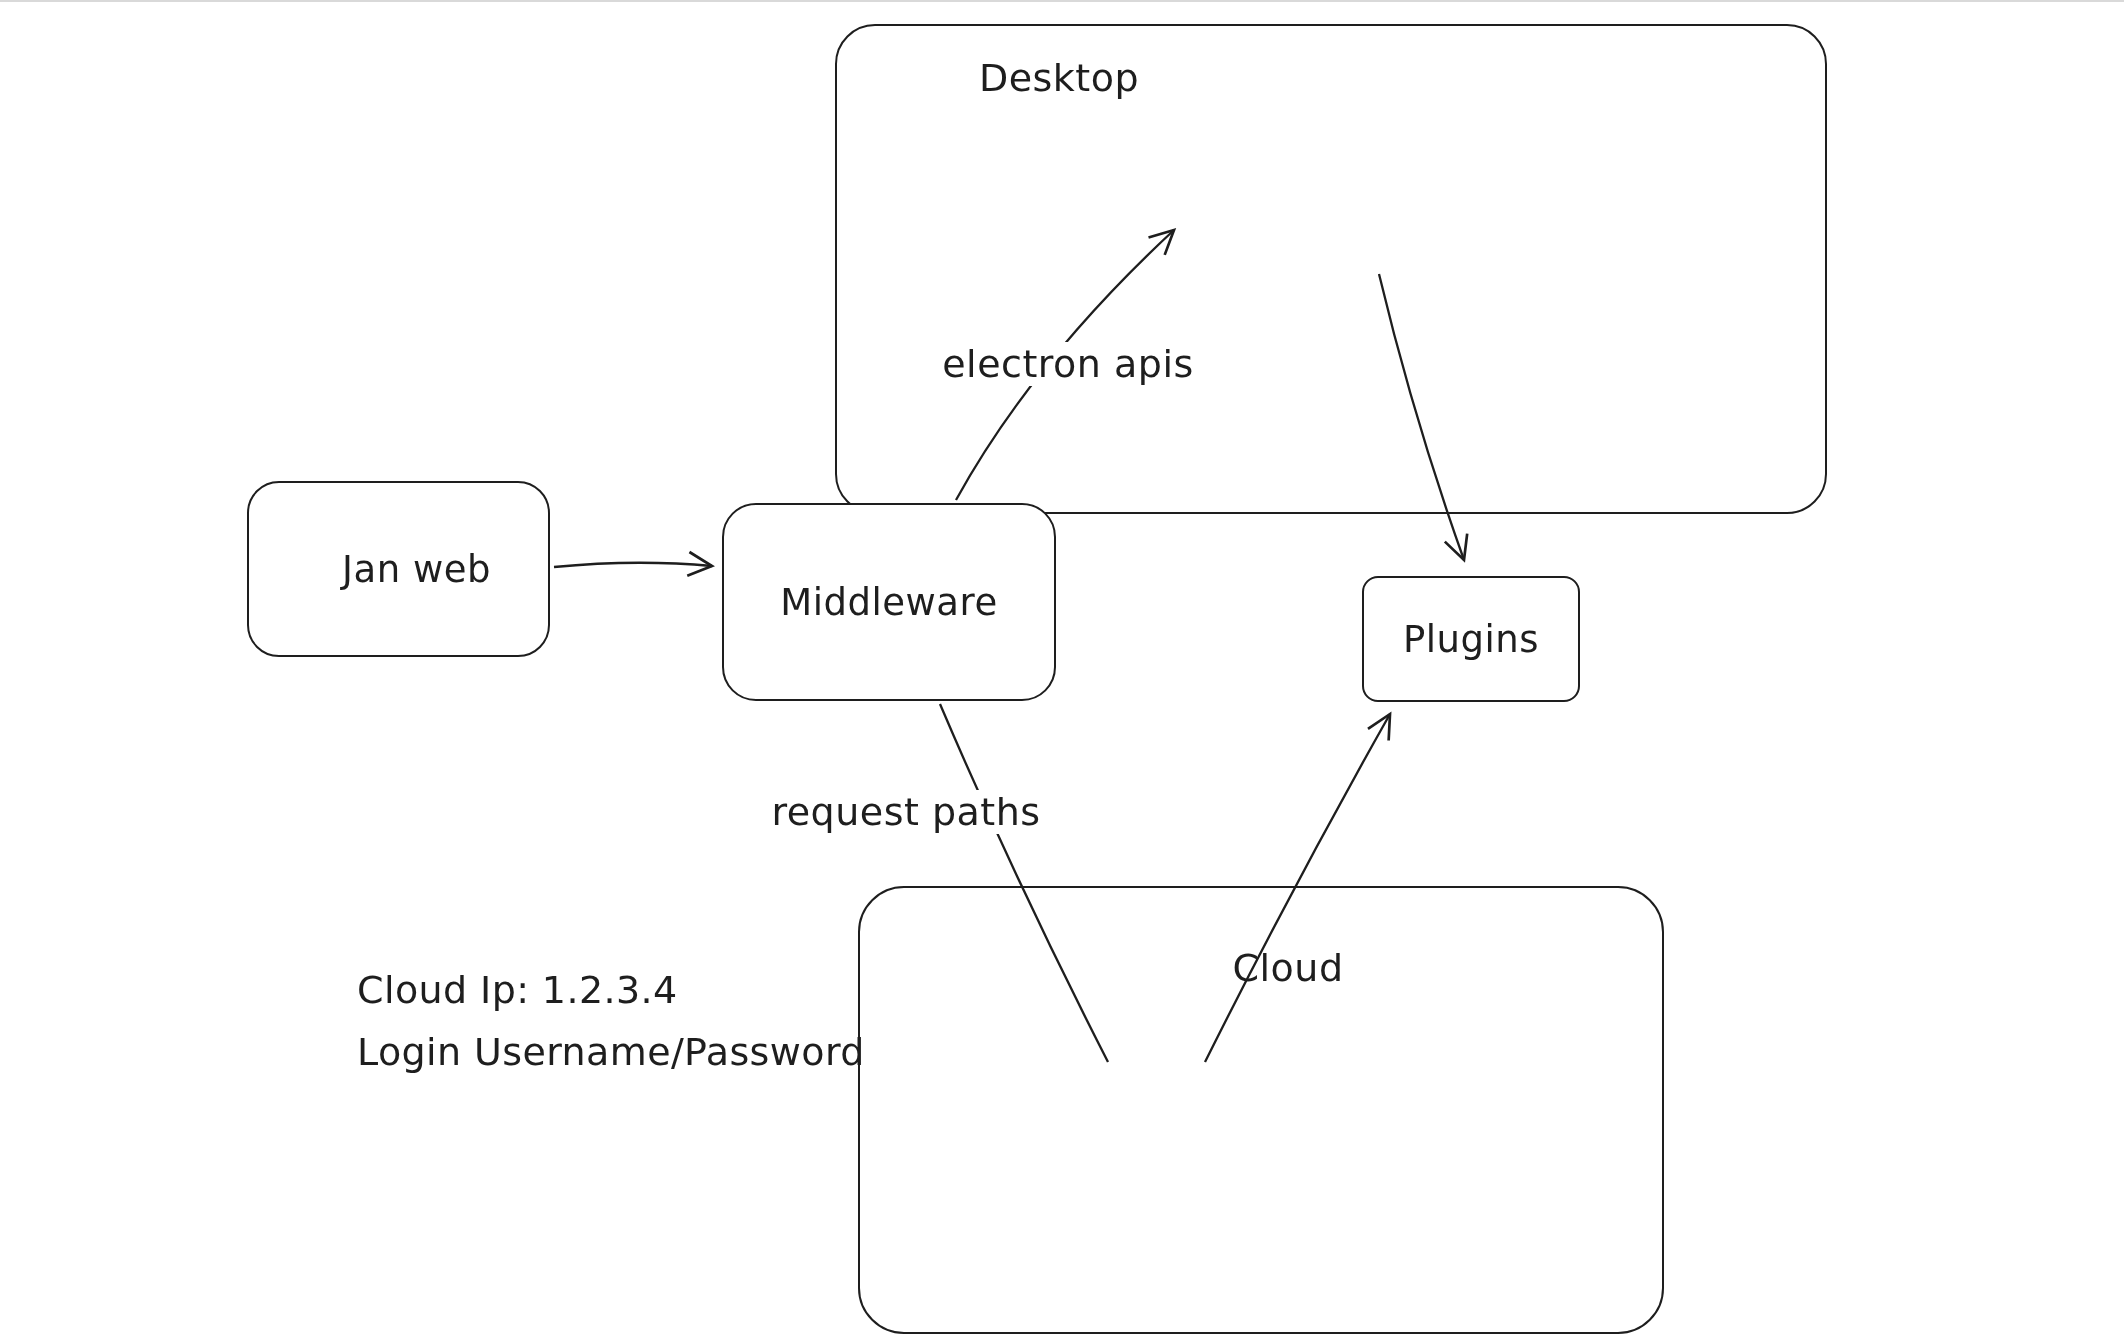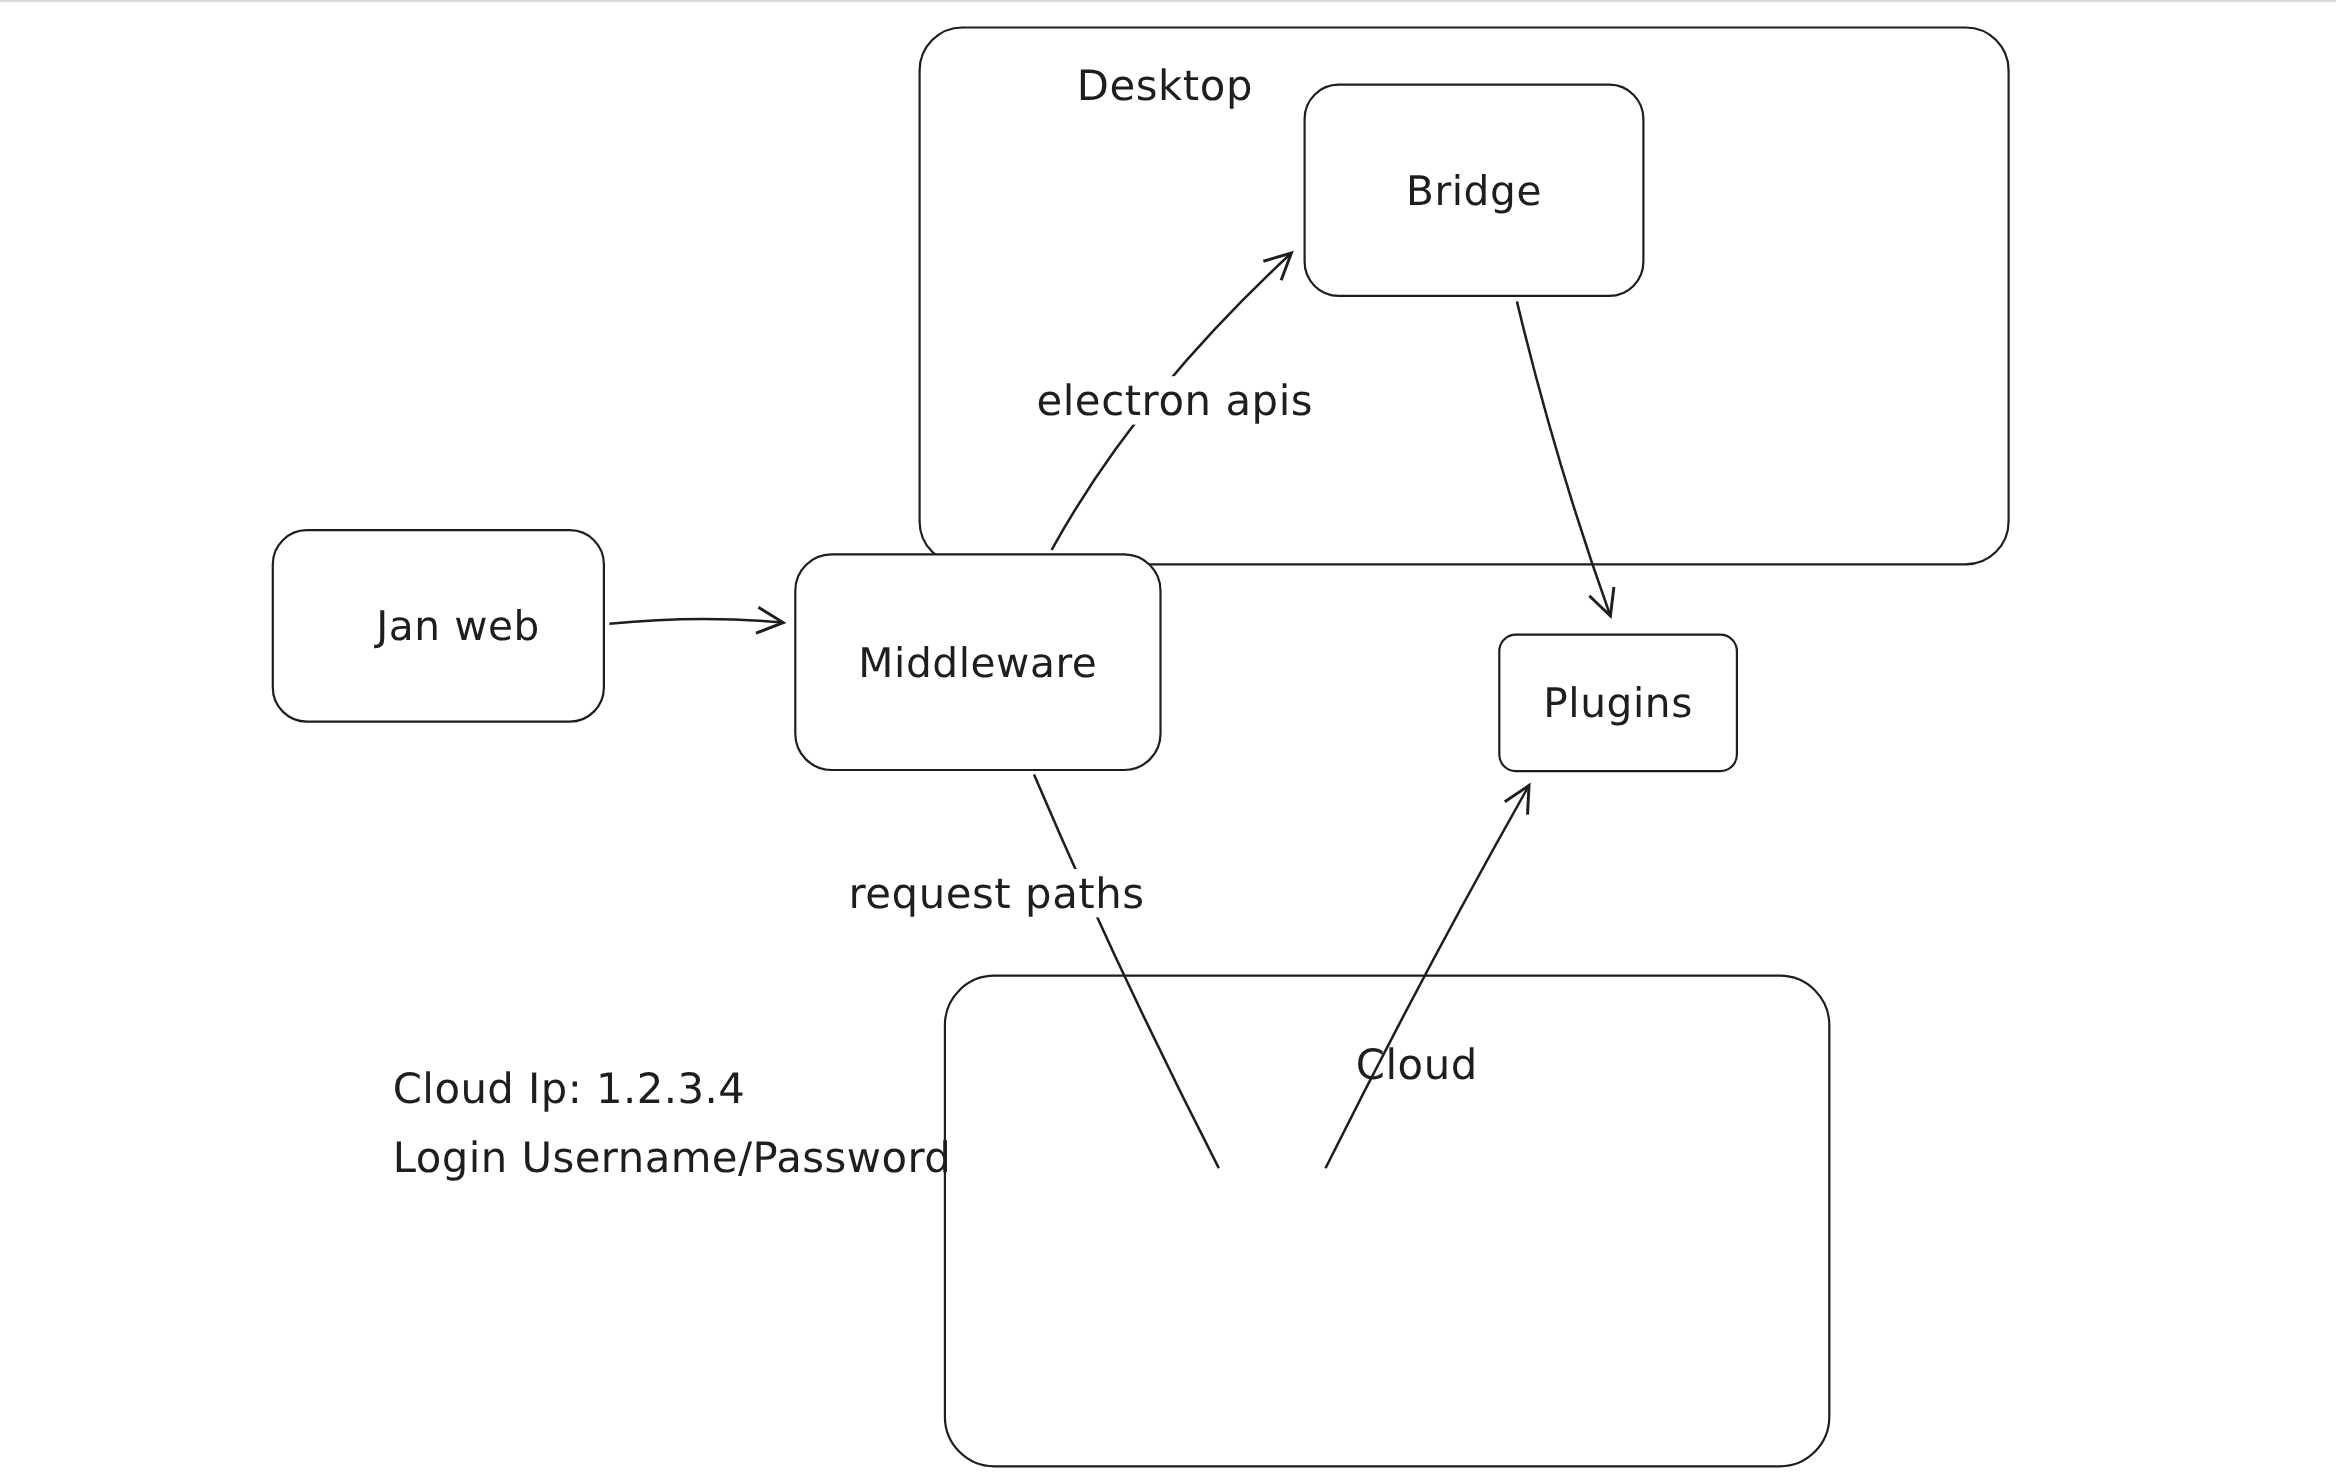--- a/index.html
+++ b/index.html
@@ -106,23 +106,20 @@
   <div class="edge-label" style="left:906px; top:812px;">request paths</div>
 
   <div class="node" style="left:247px; top:481px; width:303px; height:176px; border-radius:32px;padding-left:36px;">
     <span class="node-label">Jan web</span>
   </div>
 
   <div class="node" style="left:722px; top:503px; width:334px; height:198px; border-radius:34px;">
     <span class="node-label">Middleware</span>
   </div>
 
-  <div class="node" style="left:1185px; top:76px; width:310px; height:194px; border-radius:32px;">
-    <span class="node-label">Bridge</span>
-  </div>
 
   <div class="node" style="left:1362px; top:576px; width:218px; height:126px; border-radius:16px;">
     <span class="node-label">Plugins</span>
   </div>
 
 
   <div class="annotation" style="left:357px; top:960px;">
     <div>Cloud Ip: 1.2.3.4</div>
     <div>Login Username/Password</div>
   </div>

